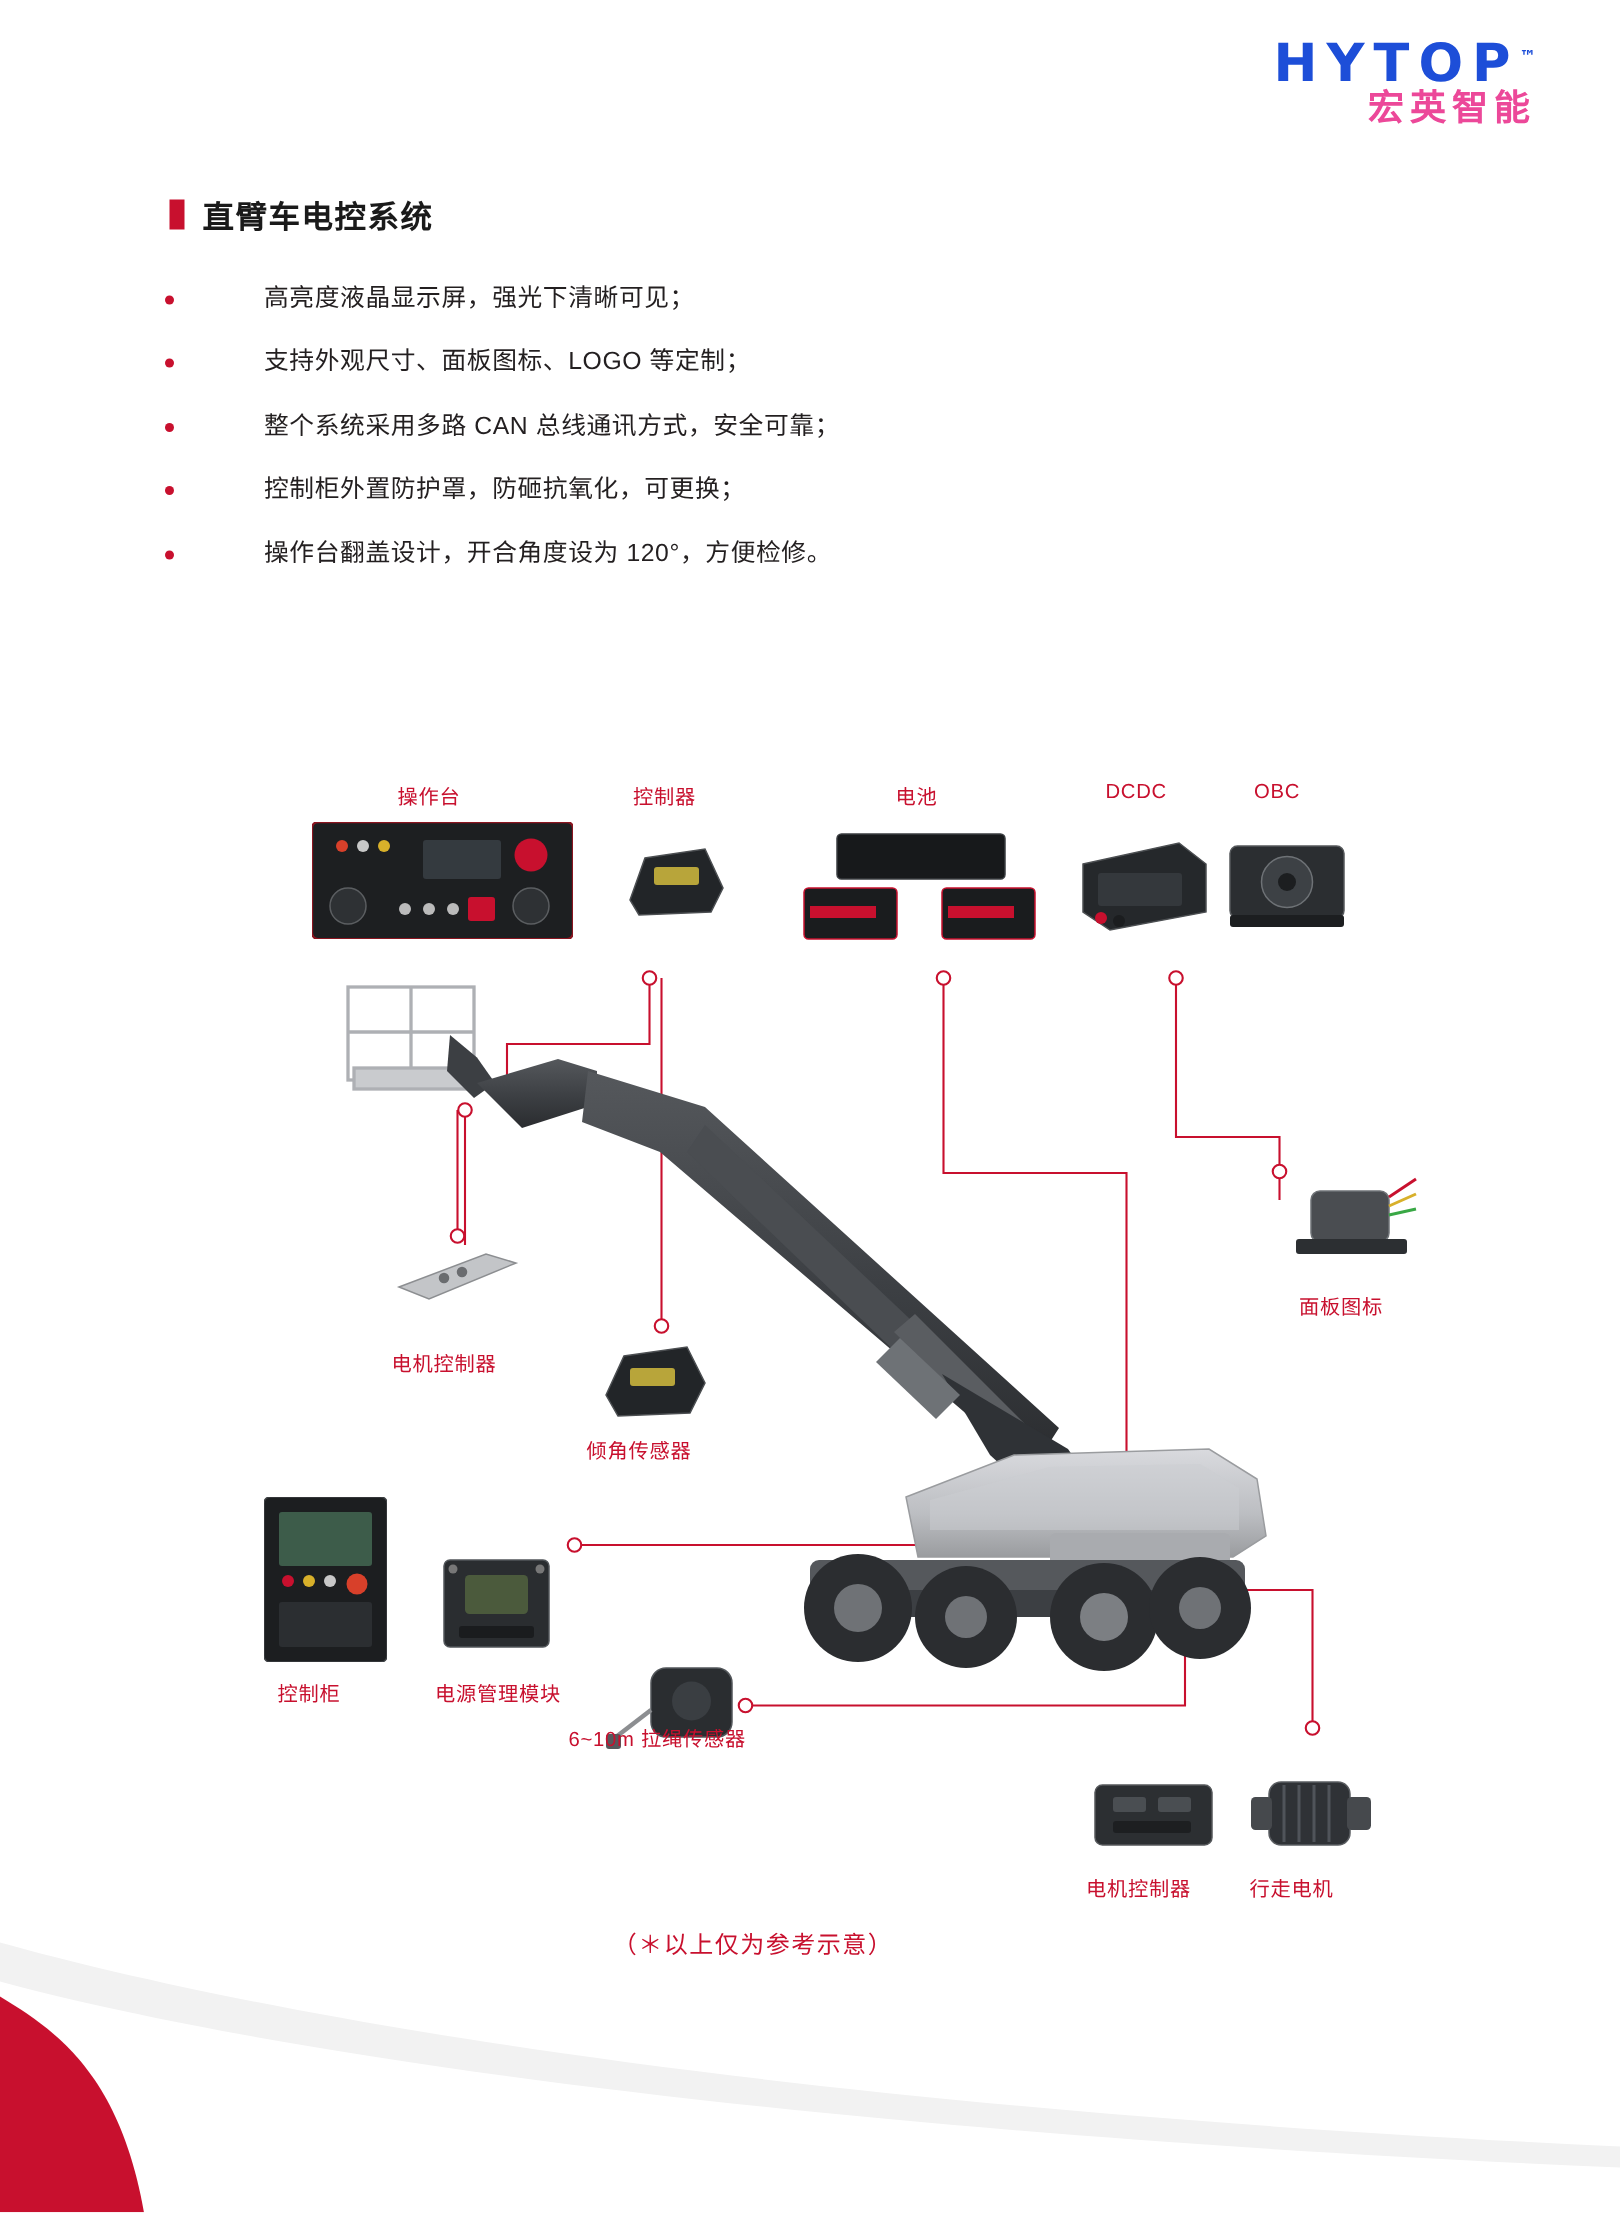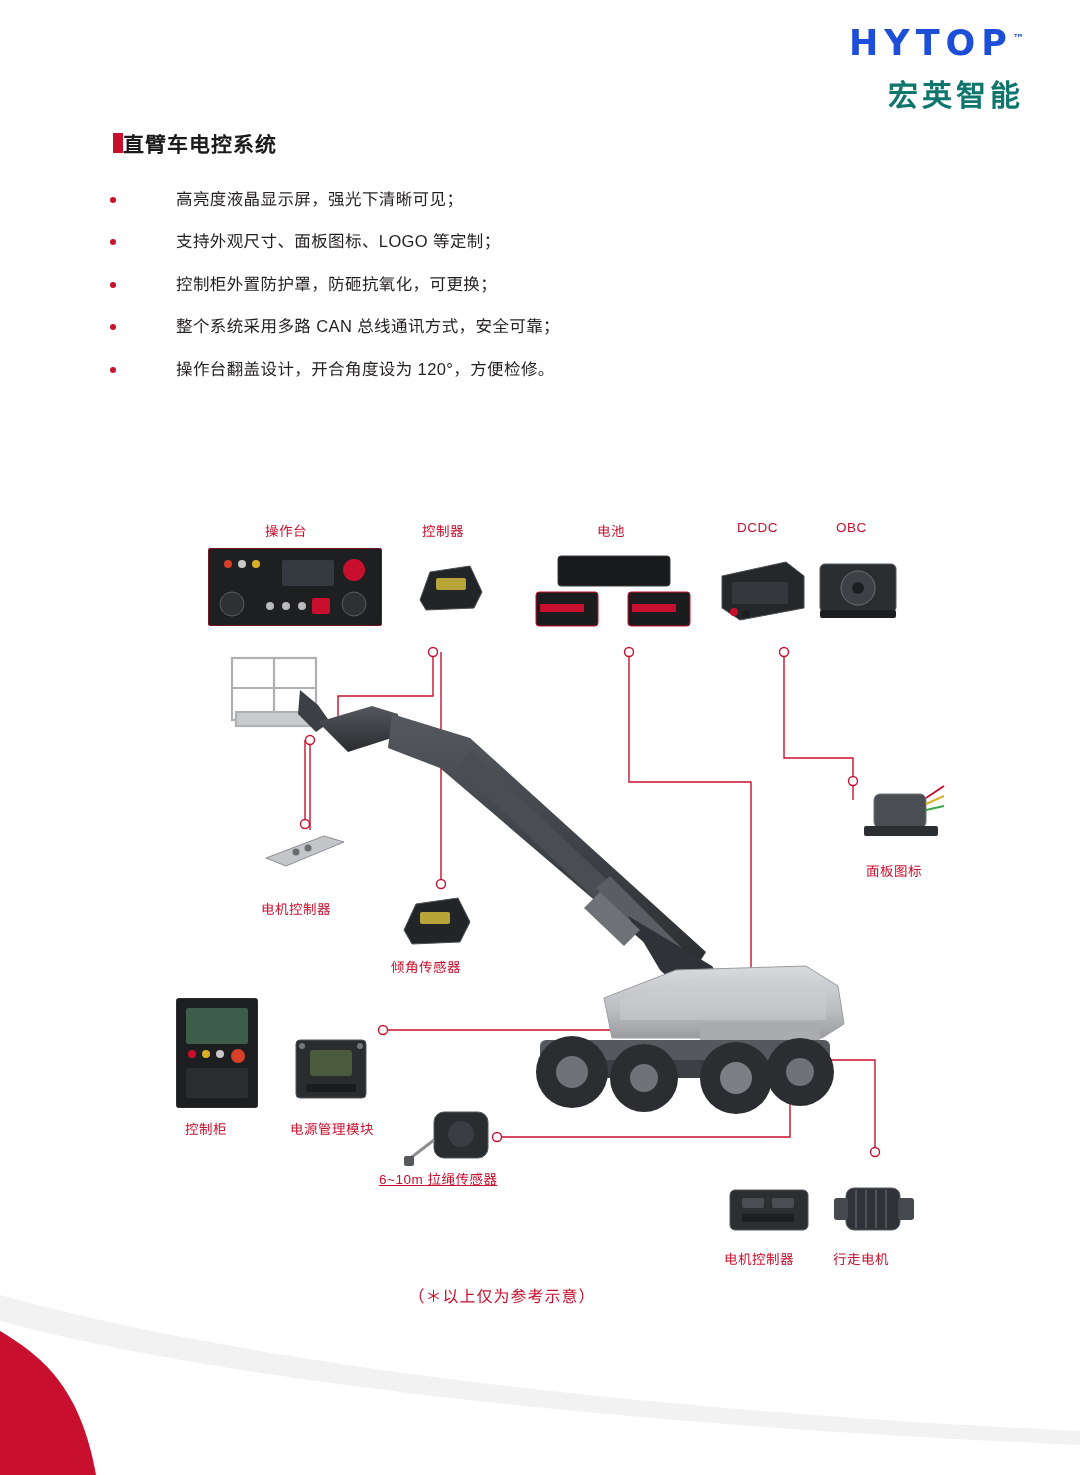--- a/index.html
+++ b/index.html
@@ -45,34 +45,35 @@
     font-weight: 700;
     letter-spacing: 6px;
     color: #1d4ed8;
   }
   .logo-tm {
     font-size: 11px;
     vertical-align: super;
     letter-spacing: 0;
   }
   .logo-sub {
-    margin-top: 20px;
-    font-size: 30px;
+    margin-top: 0;
+    font-size: 24px;
     font-weight: 700;
     letter-spacing: 4px;
-    color: #0f766e;
+    color: #ec4899;
   }
 
   
   .section-heading {
     position: absolute;
     top: 128px;
     left: 98px;
     display: flex;
     align-items: center;
+    gap: 12px;
     padding-left: 15px;
   }
   .heading-marker {
     width: 10px;
     height: 20px;
     background: #c8102e;
     display: inline-block;
   }
   .heading-text {
     font-size: 21px;
@@ -159,25 +160,25 @@
     <div class="bullet-row">
       <span class="bullet-dot"></span>
       <span class="bullet-text">高亮度液晶显示屏，强光下清晰可见；</span>
     </div>
     <div class="bullet-row">
       <span class="bullet-dot"></span>
       <span class="bullet-text">支持外观尺寸、面板图标、LOGO 等定制；</span>
     </div>
     <div class="bullet-row">
       <span class="bullet-dot"></span>
-      <span class="bullet-text">控制柜外置防护罩，防砸抗氧化，可更换；</span>
+      <span class="bullet-text">整个系统采用多路 CAN 总线通讯方式，安全可靠；</span>
     </div>
     <div class="bullet-row">
       <span class="bullet-dot"></span>
-      <span class="bullet-text">整个系统采用多路 CAN 总线通讯方式，安全可靠；</span>
+      <span class="bullet-text">控制柜外置防护罩，防砸抗氧化，可更换；</span>
     </div>
     <div class="bullet-row">
       <span class="bullet-dot"></span>
       <span class="bullet-text">操作台翻盖设计，开合角度设为 120°，方便检修。</span>
     </div>
   </div>
 
   <div class="diagram">
 
     <svg width="1080" height="830" style="position:absolute;top:0;left:0;">
@@ -379,21 +380,21 @@
     <div class="diag-label" style="left:597px; top:20px;">电池</div>
     <div class="diag-label" style="left:737px; top:20px;">DCDC</div>
     <div class="diag-label" style="left:836px; top:20px;">OBC</div>
 
     <div class="diag-label" style="left:866px; top:360px;">面板图标</div>
     <div class="diag-label" style="left:261px; top:398px;">电机控制器</div>
     <div class="diag-label" style="left:391px; top:456px;">倾角传感器</div>
 
     <div class="diag-label" style="left:185px; top:618px;">控制柜</div>
     <div class="diag-label" style="left:290px; top:618px;">电源管理模块</div>
-    <div class="diag-label" style="left:379px; top:668px;text-decoration:underline;">6~10m 拉绳传感器</div>
+    <div class="diag-label" style="left:379px; top:648px;">6~10m 拉绳传感器</div>
 
     <div class="diag-label" style="left:724px; top:748px;">电机控制器</div>
     <div class="diag-label" style="left:833px; top:748px;">行走电机</div>
   </div>
 
   <div class="footnote">（＊以上仅为参考示意）</div>
 
   <div class="bottom-swoosh">
     <svg width="1080" height="240">
       <path d="M0,60 C180,110 520,170 1080,196 L1080,240 L0,240 Z" fill="#f2f2f2"></path>

